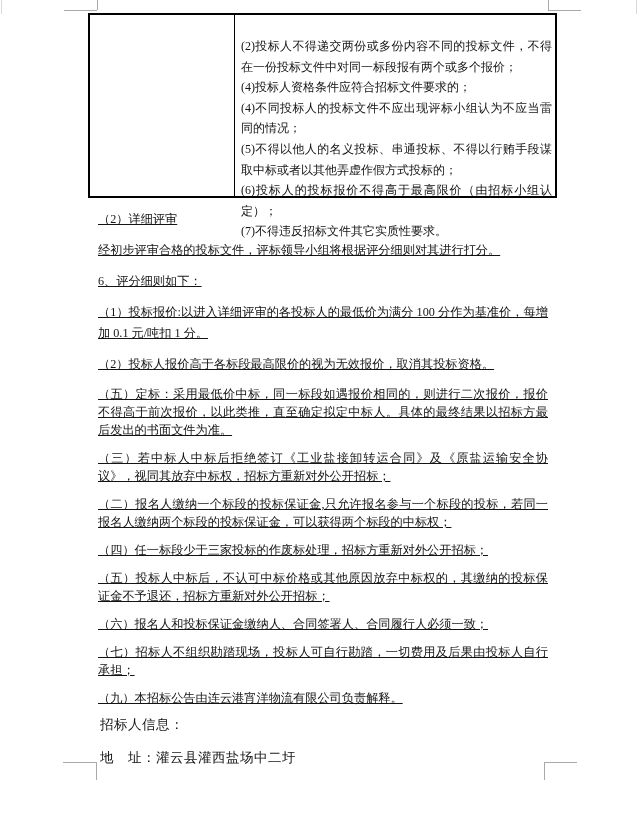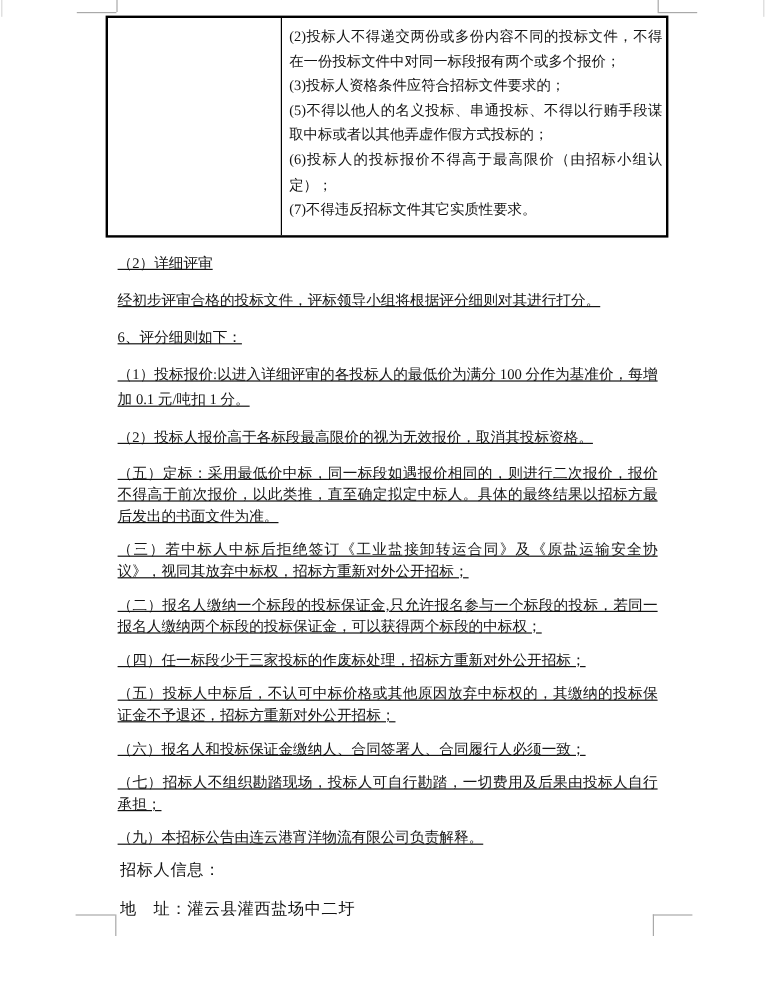--- a/index.html
+++ b/index.html
@@ -30,20 +30,21 @@
     border-right: 1px solid #000;
     box-sizing: border-box;
   }
   .doc-table .cell-right {
     flex: 1;
     box-sizing: border-box;
     padding: 5px 3px 0 6px;
     font-size: 12px;
     line-height: 20.6px;
     text-align: justify;
+    margin-top: 16px;
   }
   .doc-table .cell-right p { margin: 0; }
 
   
   .body-text {
     position: absolute;
     left: 88px; top: 199px;
     width: 470px;
     font-size: 12.2px;
     text-align: justify;
@@ -80,21 +81,22 @@
   <div class="mark" style="left:548px; top:0; width:1px; height:10px;"></div>
   <div class="mark" style="left:63px; top:762px; width:33px; height:1px;"></div>
   <div class="mark" style="left:96px; top:762px; width:1px; height:18px;"></div>
   <div class="mark" style="left:544px; top:762px; width:33px; height:1px;"></div>
   <div class="mark" style="left:544px; top:762px; width:1px; height:18px;"></div>
 
   <div class="doc-table">
     <div class="cell-left"></div>
     <div class="cell-right">
       <p>(2)投标人不得递交两份或多份内容不同的投标文件，不得在一份投标文件中对同一标段报有两个或多个报价；</p>
-      <p>(3)投标人资格条件应符合招标文件要求的；</p>
+      <p>(4)投标人资格条件应符合招标文件要求的；</p>
+      <p>(4)不同投标人的投标文件不应出现评标小组认为不应当雷同的情况；</p>
       <p>(5)不得以他人的名义投标、串通投标、不得以行贿手段谋取中标或者以其他弄虚作假方式投标的；</p>
       <p>(6)投标人的投标报价不得高于最高限价（由招标小组认定）；</p>
       <p>(7)不得违反招标文件其它实质性要求。</p>
     </div>
   </div>
 
   <div class="body-text">
     <p class="lh21">（2）详细评审</p>
     <p class="lh21">经初步评审合格的投标文件，评标领导小组将根据评分细则对其进行打分。</p>
     <p class="lh21">6、评分细则如下：</p>

